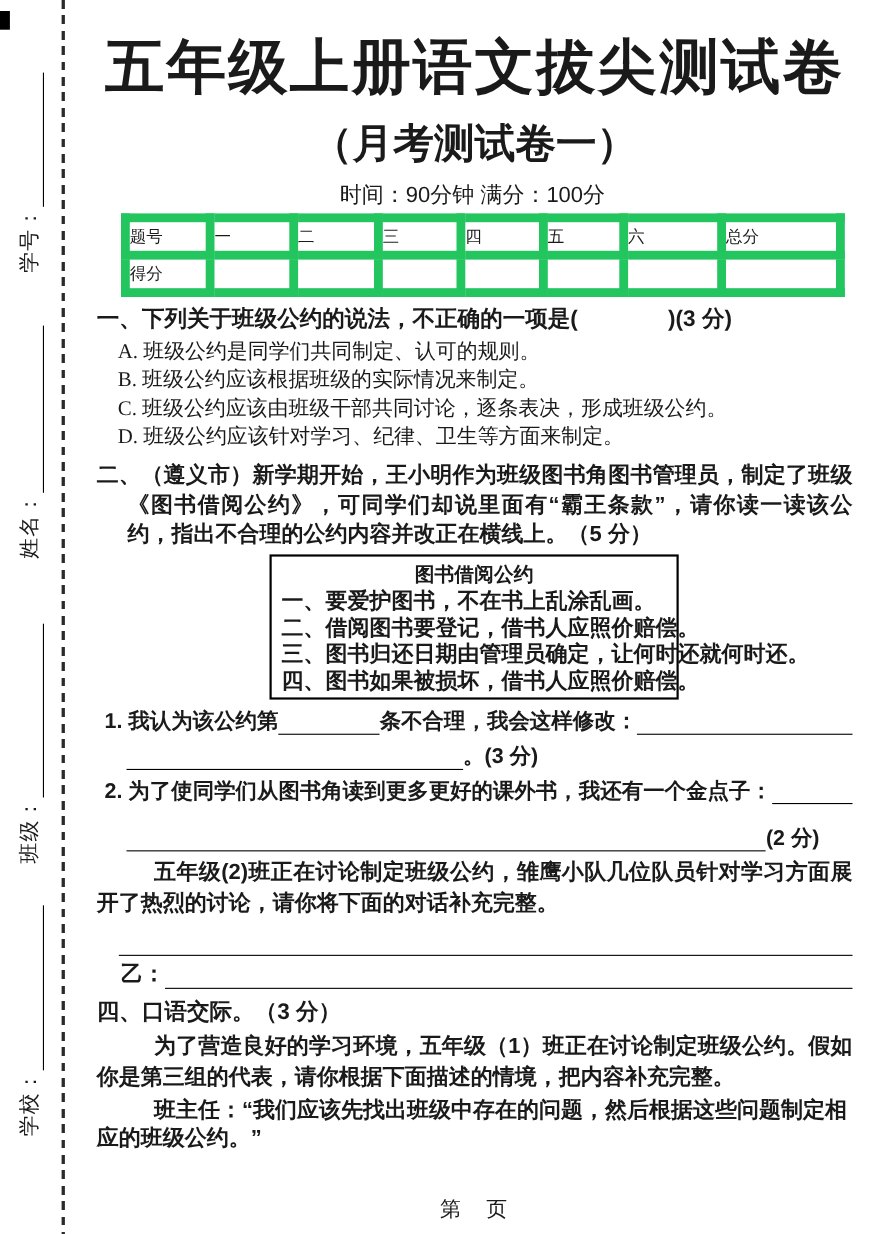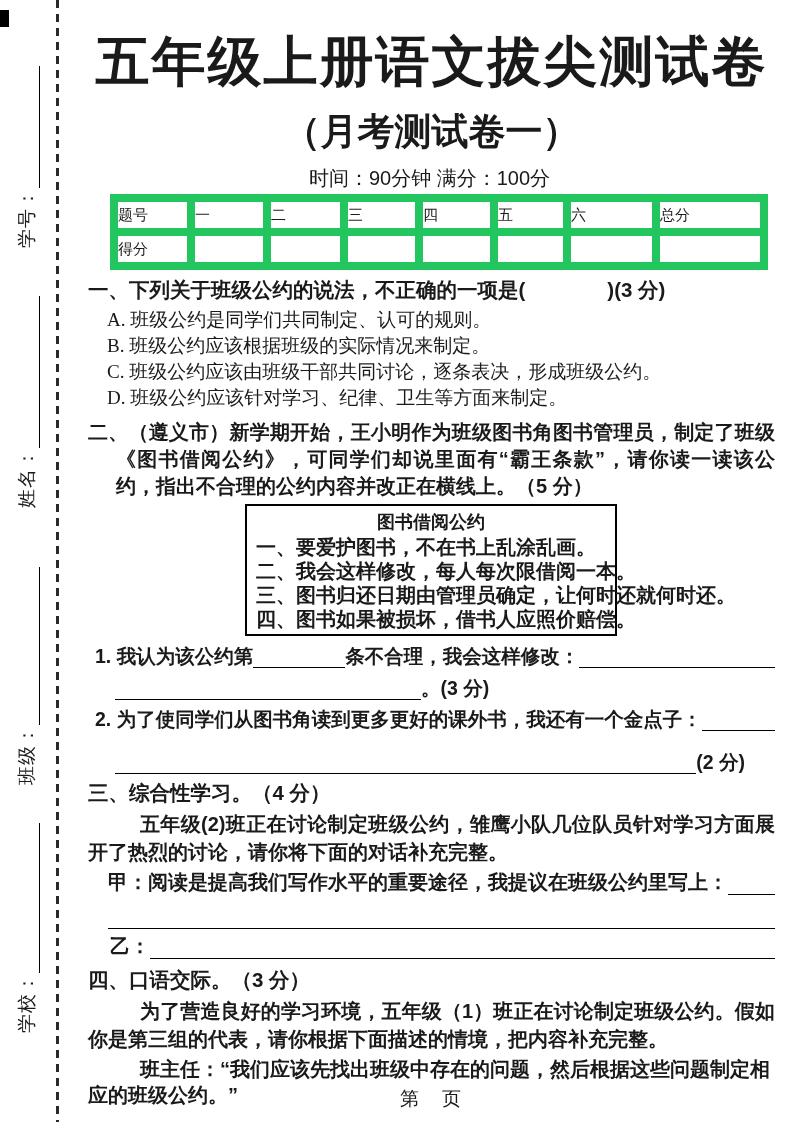--- a/index.html
+++ b/index.html
@@ -244,21 +244,21 @@
         <li class="option">D. 班级公约应该针对学习、纪律、卫生等方面来制定。</li>
       </ul>
     </section>
 
     <section>
       <div class="q2-intro">二、（遵义市）新学期开始，王小明作为班级图书角图书管理员，制定了班级《图书借阅公约》，可同学们却说里面有“霸王条款”，请你读一读该公约，指出不合理的公约内容并改正在横线上。（5 分）</div>
 
       <div class="rules-box">
         <div class="box-title">图书借阅公约</div>
         <div class="rule">一、要爱护图书，不在书上乱涂乱画。</div>
-        <div class="rule">二、我会这样修改，每人每次限借阅一本。</div>
+        <div class="rule">二、借阅图书要登记，借书人应照价赔偿。</div>
         <div class="rule">三、图书归还日期由管理员确定，让何时还就何时还。</div>
         <div class="rule">四、图书如果被损坏，借书人应照价赔偿。</div>
       </div>
 
       <div class="fill-row r-i1a">
         <span class="txt">1.</span>&nbsp;<span class="txt">我认为该公约第</span><span class="blank blank-num"></span><span class="txt">条不合理，我会这样修改：</span><span class="fill"></span>
       </div>
       <div class="fill-row r-i1b">
         <span class="blank blank-mod"></span>
           <span class="txt">。(3 分)</span>
@@ -266,26 +266,21 @@
       <div class="fill-row r-i2a">
         <span class="txt">2.</span>&nbsp;<span class="txt">为了使同学们从图书角读到更多更好的课外书，我还有一个金点子：</span><span class="fill"></span>
       </div>
       <div class="fill-row r-i2b">
         <span class="fill"></span>
           <span class="txt">(2 分)</span>
       </div>
     </section>
 
     <section>
-      <div class="sec-header q3-header">三、综合性学习。（4 分）</div>
       <div class="para">五年级(2)班正在讨论制定班级公约，雏鹰小队几位队员针对学习方面展开了热烈的讨论，请你将下面的对话补充完整。</div>
-      <div class="fill-row jia-row">
-        <span class="txt">甲：阅读是提高我们写作水平的重要途径，我提议在班级公约里写上：</span>
-          <span class="fill"></span>
-      </div>
       <div class="fill-row solo-line">
         <span class="fill"></span>
       </div>
       <div class="fill-row yi-row">
         <span class="txt">乙：</span>
           <span class="fill"></span>
       </div>
     </section>
 
     <section>

